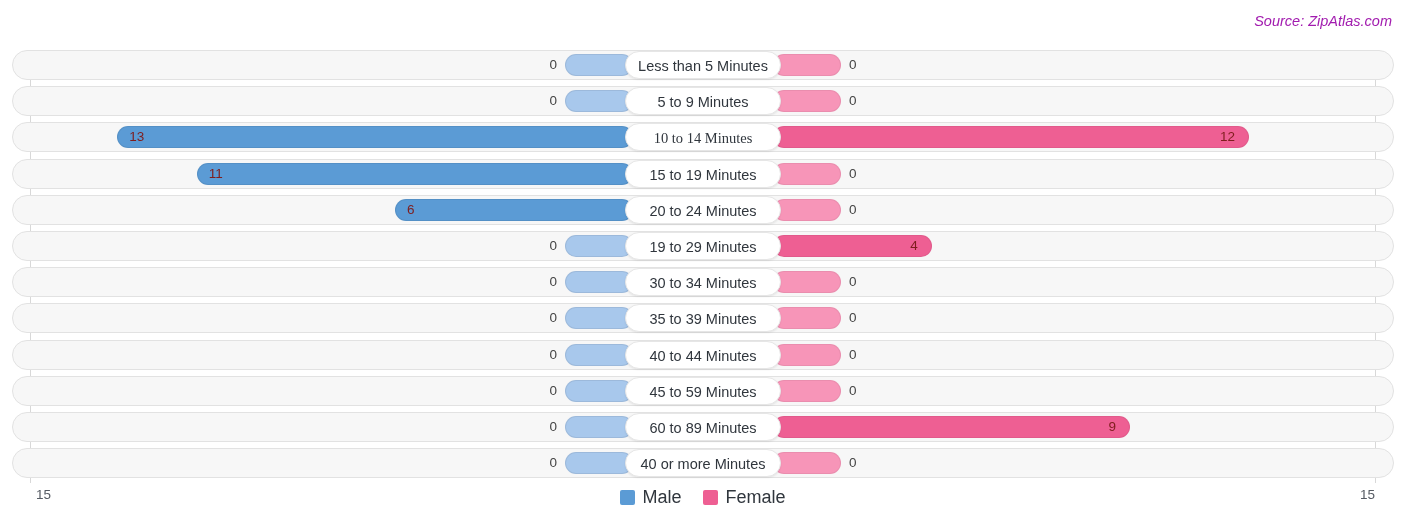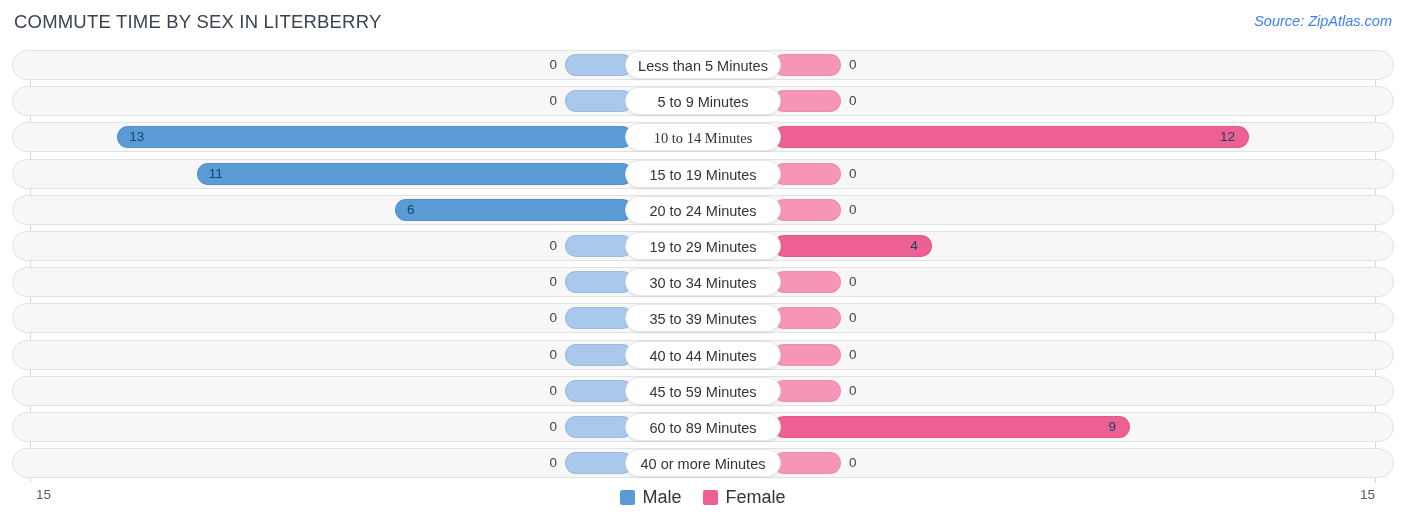--- a/index.html
+++ b/index.html
@@ -30,21 +30,21 @@
     color: #3c4451;
     letter-spacing: 0.2px;
     white-space: nowrap;
   }
   #source-label {
     position: absolute;
     right: 14px;
     top: 13px;
     font-size: 14.5px;
     font-style: italic;
-    color: #3b82f6;
+    color: #a21caf;
     white-space: nowrap;
   }
 
   
   #plot {
     position: absolute;
     left: 0;
     top: 50px;
     width: 1406px;
     height: 433px;
@@ -102,21 +102,21 @@
 
   
   .val {
     position: absolute;
     top: 4px;
     height: 22px;
     line-height: 22px;
     font-size: 13.5px;
     white-space: nowrap;
   }
-  .val-inside { color: #0c4a6e; }
+  .val-inside { color: #7f1d1d; }
   .val-outside { color: #444444; }
   .val-male-inside  { text-align: left; }
   .val-female-inside{ text-align: right; }
 
   
   .cat-pill {
     position: absolute;
     top: 1px;
     height: 28px;
     line-height: 28px;
@@ -176,21 +176,20 @@
   }
   .legend-text {
     font-size: 18px;
     color: #30363d;
   }
 </style>
 </head>
 <body>
 
 <div id="header">
-  <div id="chart-title">COMMUTE TIME BY SEX IN LITERBERRY</div>
   <div id="source-label">Source: ZipAtlas.com</div>
 </div>
 
 <div id="plot">
   <div id="axis-line-left"></div>
   <div id="axis-line-right"></div>
   <div id="rows">
       <div class="row" style="top: 0px;">
         <div class="row-track"></div>
         <div class="bar bar-male" style="left: 553px; width: 68px; background: rgb(168, 200, 236);"></div>

